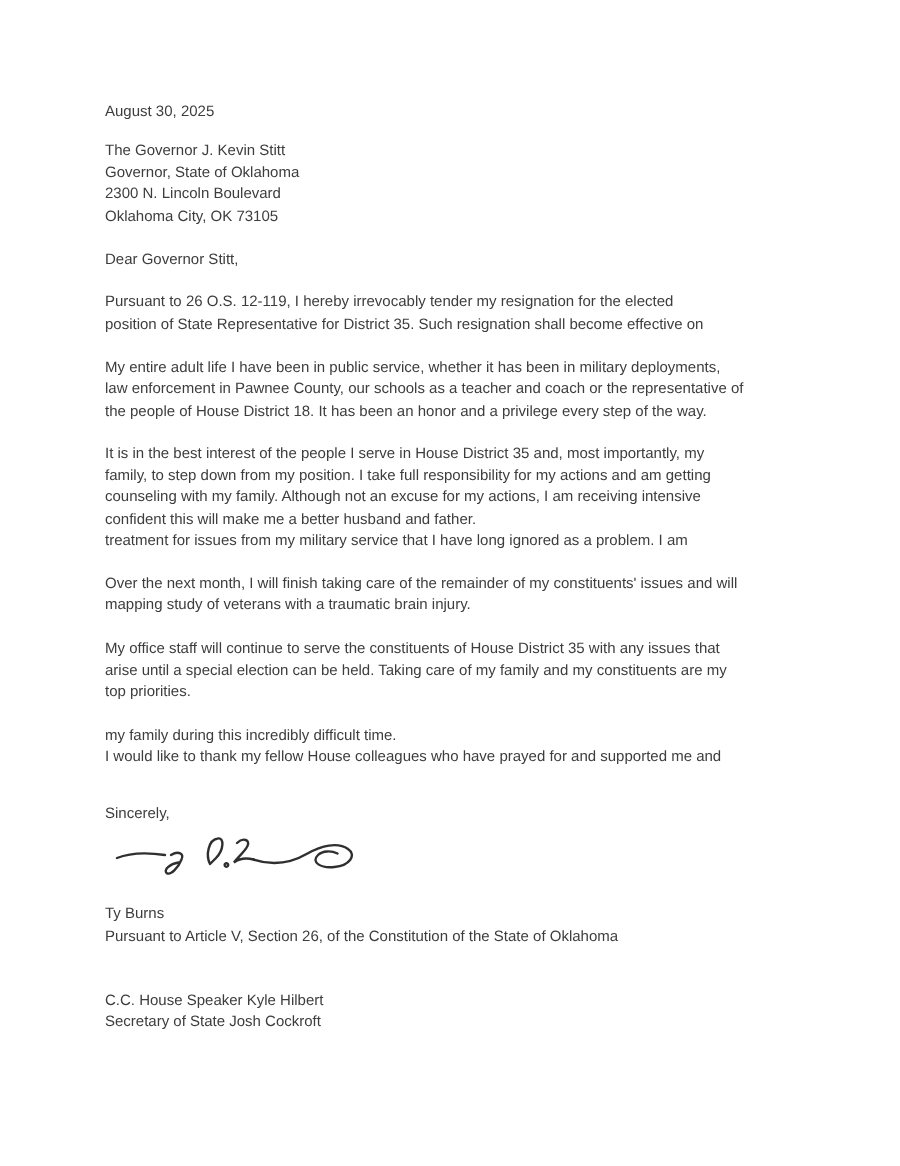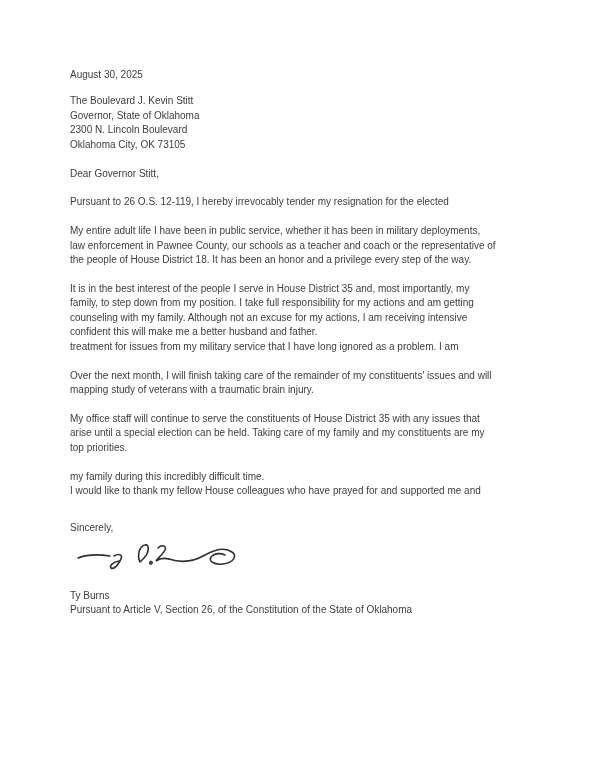--- a/index.html
+++ b/index.html
@@ -30,30 +30,31 @@
   .cc-block { margin-bottom: 0; }
 </style>
 </head>
 <body>
 
 <div class="page">
 
   <div class="block date-block line">August 30, 2025</div>
 
   <div class="block">
-    <div class="line">The Boulevard J. Kevin Stitt</div>
+    <div class="line">The Governor J. Kevin Stitt</div>
     <div class="line">Governor, State of Oklahoma</div>
     <div class="line">2300 N. Lincoln Boulevard</div>
     <div class="line">Oklahoma City, OK 73105</div>
   </div>
 
   <div class="block line">Dear Governor Stitt,</div>
 
   <div class="block">
     <div class="line">Pursuant to 26 O.S. 12-119, I hereby irrevocably tender my resignation for the elected</div>
+    <div class="line">position of State Representative for District 35. Such resignation shall become effective on</div>
   </div>
 
   <div class="block">
     <div class="line">My entire adult life I have been in public service, whether it has been in military deployments,</div>
     <div class="line">law enforcement in Pawnee County, our schools as a teacher and coach or the representative of</div>
     <div class="line">the people of House District 18. It has been an honor and a privilege every step of the way.</div>
   </div>
 
   <div class="block">
     <div class="line">It is in the best interest of the people I serve in House District 35 and, most importantly, my</div>
@@ -92,14 +93,18 @@
         <path d="M97 21 c 12 4 24 3 36 -4 c 9 -5 20 -8 27 -3 c 6 4 1 11 -9 12 c -9 1 -16 -3 -11 -8 c 3 -3 9 -3 13 -1"></path>
       </g>
     </svg>
   </div>
 
   <div class="block signer-block">
     <div class="line">Ty Burns</div>
     <div class="line">Pursuant to Article V, Section 26, of the Constitution of the State of Oklahoma</div>
   </div>
 
+  <div class="block cc-block">
+    <div class="line">C.C. House Speaker Kyle Hilbert</div>
+    <div class="line">Secretary of State Josh Cockroft</div>
+  </div>
 
 </div>
 
 </body></html>

